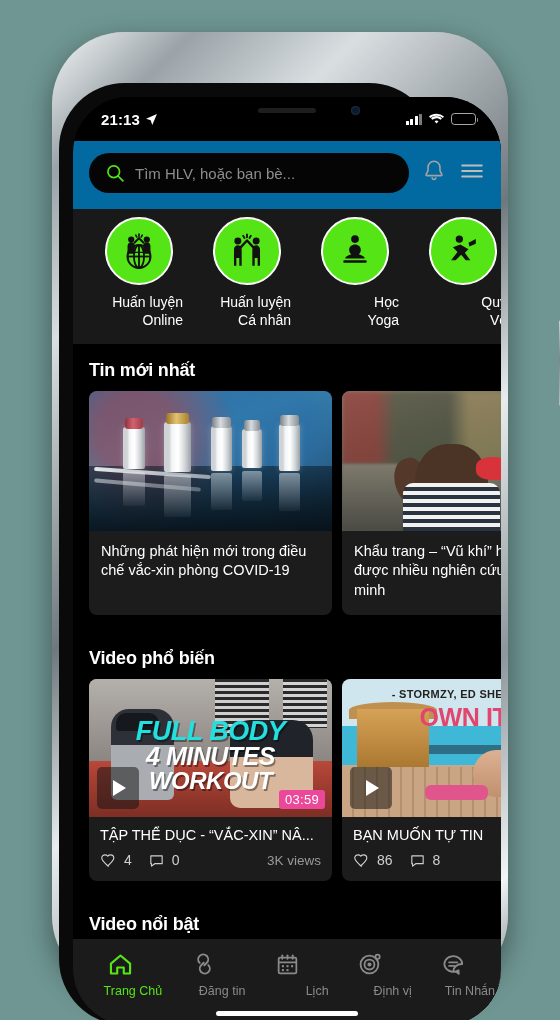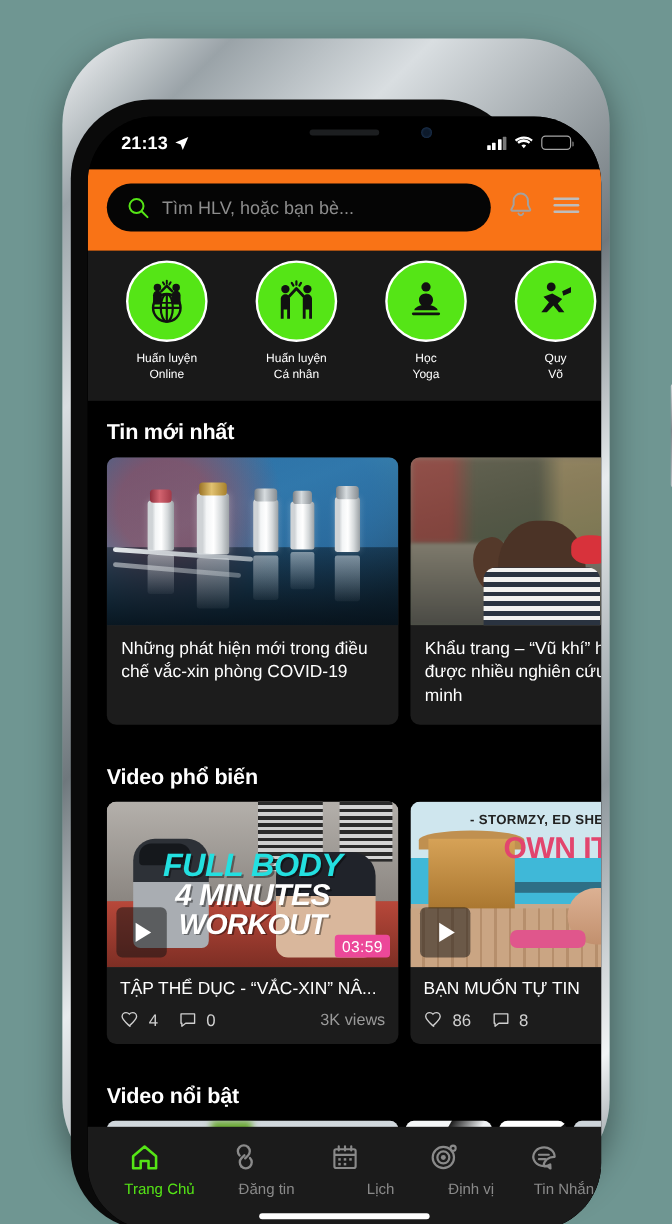--- a/index.html
+++ b/index.html
@@ -132,21 +132,21 @@
   }
 
   .app-scroll {
     position: absolute;
     top: 44px; left: 0; right: 0; bottom: 0;
     overflow: hidden;
   }
 
   
   .header {
-    background: #f97316;
+    background: #0369a1;
     padding: 12px 16px 16px 16px;
   }
   .searchrow { display: flex; align-items: center; gap: 12px; }
   .searchbar {
     flex: 1;
     height: 40px;
     background: #050505;
     border-radius: 20px;
     display: flex;
     align-items: center;
@@ -168,23 +168,24 @@
   .cat-ic {
     width: 68px; height: 68px;
     margin: 0 auto 9px auto;
     border-radius: 50%;
     background: #55e516;
     border: 2.5px solid #fff;
     display: flex; align-items: center; justify-content: center;
   }
   .cat-lb {
     color: #fff;
-    font-size: 10px;
+    font-size: 14px;
     line-height: 1.28;
     font-weight: 400;
+    text-align: right;
   }
 
   
   .section { padding: 16px 16px 17px 16px; }
   .sec-title {
     color: #fff;
     font-size: 18px;
     font-weight: bold;
     margin-bottom: 10px;
     letter-spacing: -0.2px;

